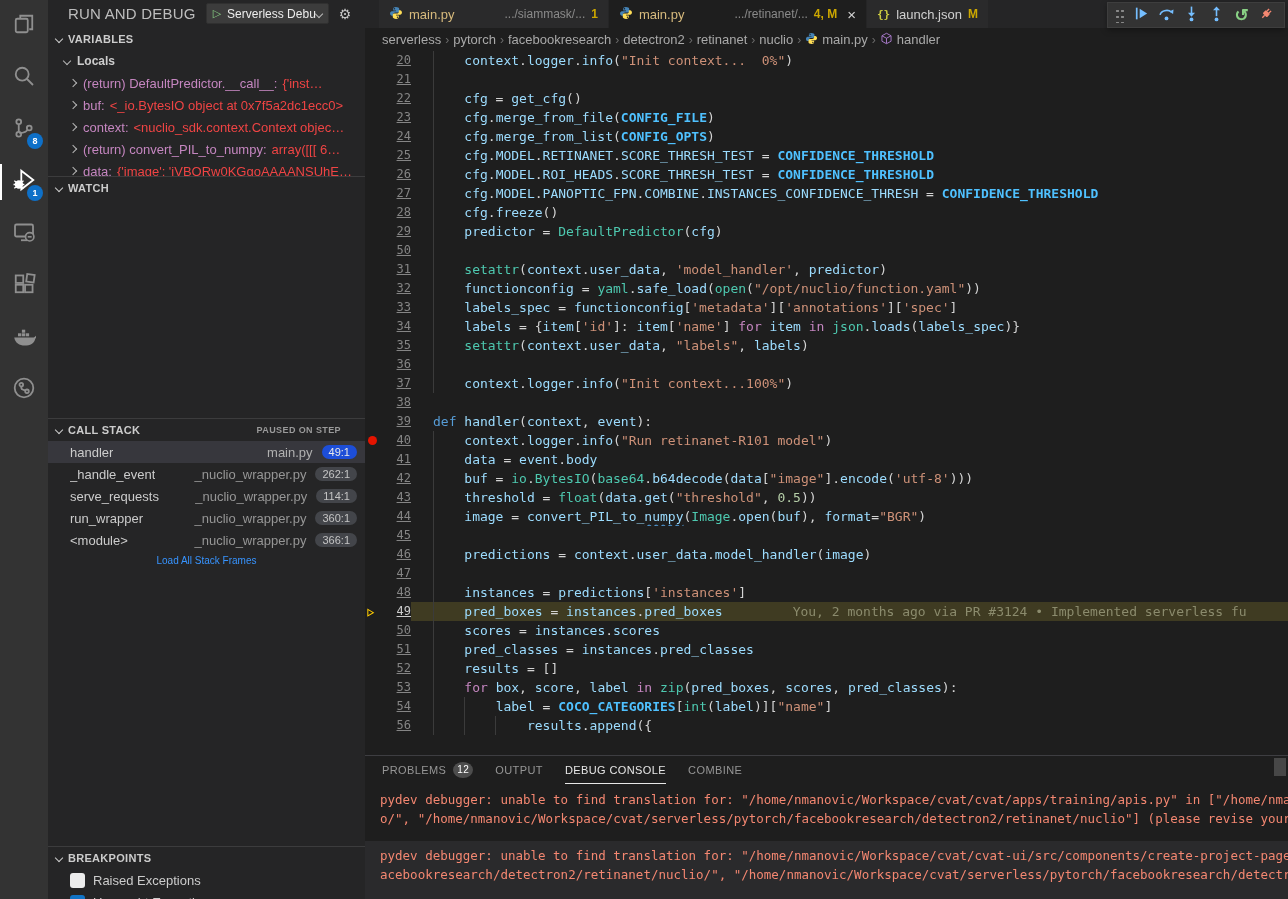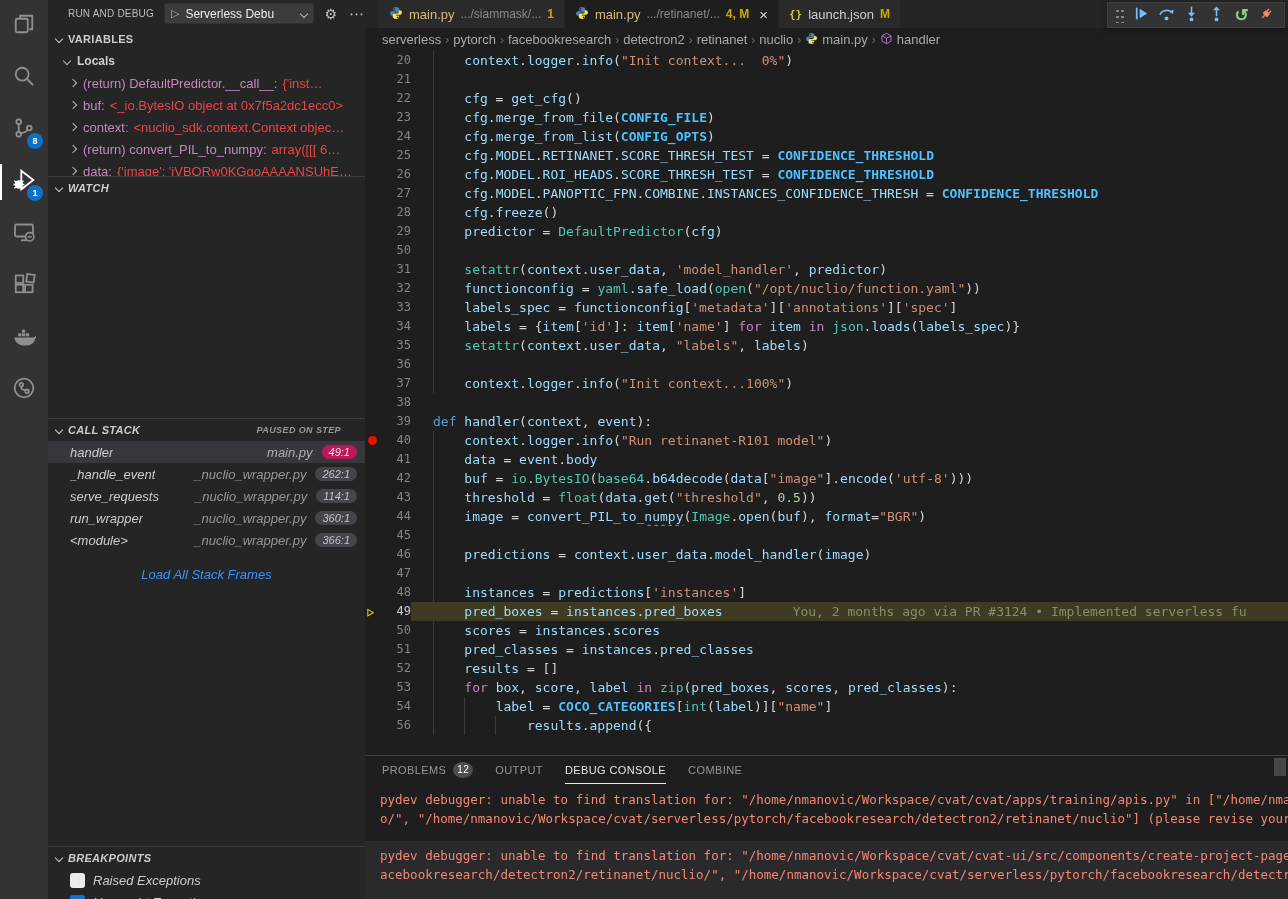--- a/index.html
+++ b/index.html
@@ -11,69 +11,69 @@
   #activitybar { position:absolute; left:0; top:0; width:48px; height:899px; background:#333333; z-index:5; }
   .act-item { position:relative; width:48px; height:52px; display:flex; align-items:center; justify-content:center; cursor:pointer; }
   .act-item svg { width:24px; height:24px; }
   .act-item.active::before { content:""; position:absolute; left:0; top:8px; width:2px; height:36px; background:#ffffff; }
   .act-badge { position:absolute; right:5px; bottom:7px; min-width:16px; height:16px; border-radius:50%;
                background:#0e70c8; color:#fff; font-size:9px; font-weight:bold; display:flex; align-items:center; justify-content:center; padding:0 3px; }
 
   
   #sidebar { position:absolute; left:48px; top:0; width:317px; height:899px; background:#252526; overflow:hidden; }
   #sb-header { position:absolute; left:0; top:0; right:0; height:27px; display:flex; align-items:center; }
-  #sb-title { font-size:10px; color:#bdbdbd; margin-left:20px; white-space:nowrap; letter-spacing:.2px; }
+  #sb-title { font-size:15px; color:#bdbdbd; margin-left:20px; white-space:nowrap; letter-spacing:.2px; }
   #launch-select { margin-left:10px; width:178px; height:21px; background:#3c3c3c; border:1px solid #303030; border-radius:2px;
                    display:flex; align-items:center; padding:0 6px; cursor:pointer; }
   #launch-select .play { color:#89d185; font-size:11px; margin-right:6px; }
   #launch-select .lbl { font-size:12px; color:#ededed; white-space:nowrap; overflow:hidden; flex:1; }
   .chev { display:inline-block; width:6px; height:6px; border-right:1px solid #bbbbbb; border-bottom:1px solid #bbbbbb; }
   .chev.down { transform:rotate(45deg); }
   .chev.right { transform:rotate(-45deg); }
   #gear { margin-left:10px; font-size:14px; color:#c5c5c5; cursor:pointer; }
   #sb-more { margin-left:12px; font-size:15px; color:#c5c5c5; cursor:pointer; letter-spacing:1px; }
 
   .section { position:absolute; left:0; right:0; overflow:hidden; }
   .sec-head { height:22px; display:flex; align-items:center; padding-left:8px; cursor:pointer; }
   .sec-head .chev { margin-right:6px; border-color:#cccccc; }
   .sec-title { font-size:11px; font-weight:bold; color:#cccccc; letter-spacing:.3px; }
-  .sec-border { border-top:1px solid rgba(204,204,204,0.14);font-style:italic; }
+  .sec-border { border-top:1px solid rgba(204,204,204,0.14); }
   .paused { margin-left:auto; margin-right:24px; font-size:9px; font-weight:bold; color:#9a9a9a; letter-spacing:.4px; }
 
   .tree-row { height:22px; display:flex; align-items:center; padding-left:22px; font-size:13px; white-space:nowrap; overflow:hidden; cursor:pointer; }
   .tree-row .chev { border-color:#b6b6b6; margin-right:7px; flex:none; }
   .scope-row { padding-left:16px; font-weight:bold; font-size:12px; }
   .var-name { color:#c586c0; margin-right:5px; }
   .var-val  { color:#ef4444; }
 
   .stack-row { height:22px; display:flex; align-items:center; padding:0 8px 0 22px; font-size:13px; cursor:pointer; }
   .stack-row.selected { background:#37373d; }
   .stack-fn { color:#cccccc; white-space:nowrap; overflow:hidden; }
   .stack-file { margin-left:auto; color:#969696; white-space:nowrap; }
   .stack-pos { margin-left:9px; background:#43454a; color:#c4c4c4; border-radius:9px; font-size:11px; padding:1px 7px; }
   .stack-row.selected .stack-file { color:#b0b0b0; }
-  .stack-row.selected .stack-pos { background:#be185d; color:#e8e8e8; }
-  #load-frames { text-align:center; font-size:13px; color:#3794ff; margin-top:16px; cursor:pointer; }
+  .stack-row.selected .stack-pos { background:#1d4ed8; color:#e8e8e8; }
+  #load-frames { text-align:center; font-size:10px; color:#3794ff; margin-top:4px; cursor:pointer; }
 
   .bp-row { height:22px; display:flex; align-items:center; padding-left:22px; font-size:13px; cursor:pointer; }
   .bp-check { width:15px; height:15px; border-radius:3px; margin-right:8px; flex:none;
               display:flex; align-items:center; justify-content:center; font-size:11px; color:#fff; }
   .bp-check.off { background:#ececec; }
   .bp-check.on  { background:#1173c5; }
 
   
   #editor { position:absolute; left:365px; top:0; width:923px; height:899px; background:#1e1e1e; }
 
   #tabbar { position:absolute; left:0; top:0; right:0; height:28px; background:#252526; display:flex; padding-left:14px; }
   .tab { height:28px; display:flex; align-items:center; gap:6px; padding:0 10px; background:#2a2a2b; border-right:1px solid #252526;
          font-size:13px; cursor:pointer; white-space:nowrap; }
   .tab.active { background:#1e1e1e; }
   .tab .t-file { color:#d7ba7d; }
   .tab.plain .t-file { color:#d0d0d0; }
-  .tab .t-dir { color:#8a8a8a; font-size:12px; }
+  .tab .t-dir { color:#8a8a8a; font-size:12px;margin-left:44px; }
   .tab .t-badge { color:#cca700; font-weight:bold; font-size:12px; }
   .tab .t-close { color:#d4d4d4; font-size:15px; margin-left:4px; }
   .json-ico { color:#cbcb41; font-weight:bold; font-size:11px; font-family:"DejaVu Sans Mono",monospace; }
 
   #debug-toolbar { position:absolute; top:2px; right:3px; height:26px; background:#333333; border:1px solid #3e3e3e;
                    box-shadow:0 2px 6px rgba(0,0,0,.35); display:flex; align-items:center; padding:0 5px; z-index:9; }
   .grip { width:9px; height:16px; margin:0 5px 0 2px; cursor:grab;
           background-image:radial-gradient(circle, #8a8a8a 1.1px, transparent 1.3px);
           background-size:5px 6px; background-position:0 1px; }
   .dbg-btn { width:25px; height:24px; display:flex; align-items:center; justify-content:center; cursor:pointer; }
@@ -83,21 +83,21 @@
   #breadcrumbs { position:absolute; left:0; top:28px; right:0; height:23px; display:flex; align-items:center;
                  padding-left:17px; font-size:13px; color:#a9a9a9; }
   .crumb { display:flex; align-items:center; gap:4px; cursor:pointer; white-space:nowrap; }
   .crumb-sep { color:#6a6a6a; margin:0 4px; font-size:12px; }
   .crumb svg { width:13px; height:13px; }
 
   #code { position:absolute; left:0; top:51px; right:0; height:704px; overflow:hidden;
           font-family:"DejaVu Sans Mono", monospace; font-size:13px; line-height:19px; }
   .cl { position:relative; height:19px; display:flex; }
   .cl-margin { width:16px; flex:none; position:relative; }
-  .cl-num { width:30px; flex:none; text-align:right; color:#858585; font-size:12px; line-height:19px; }
+  .cl-num { width:30px; flex:none; text-align:right; color:#858585; font-size:12px; line-height:19px;text-decoration:underline; }
   .cl.cur .cl-num { color:#cccccc; }
   .cl-code { position:relative; flex:1; padding-left:22px; white-space:pre; overflow:hidden; }
   .cl.cur .cl-code { background:rgba(234,210,60,0.17); }
   .guide { position:absolute; top:0; bottom:0; width:1px; background:#3b3b3b; }
   .bp-dot { position:absolute; left:3px; top:5px; width:9px; height:9px; border-radius:50%; background:#e51400; }
   .cur-arrow { position:absolute; left:2px; top:4px; }
   .tok-p { color:#d4d4d4; } .tok-i { color:#9cdcfe; } .tok-c { color:#4fc1ff;font-weight:bold; }
   .tok-s { color:#ce9178; } .tok-k { color:#c586c0; } .tok-d { color:#569cd6; }
   .tok-t { color:#4ec9b0; } .tok-n { color:#b5cea8; }
   .tok-sq { color:#9cdcfe; text-decoration:underline; text-decoration-style:wavy; text-decoration-color:#4e94ce; text-underline-offset:3px; }

